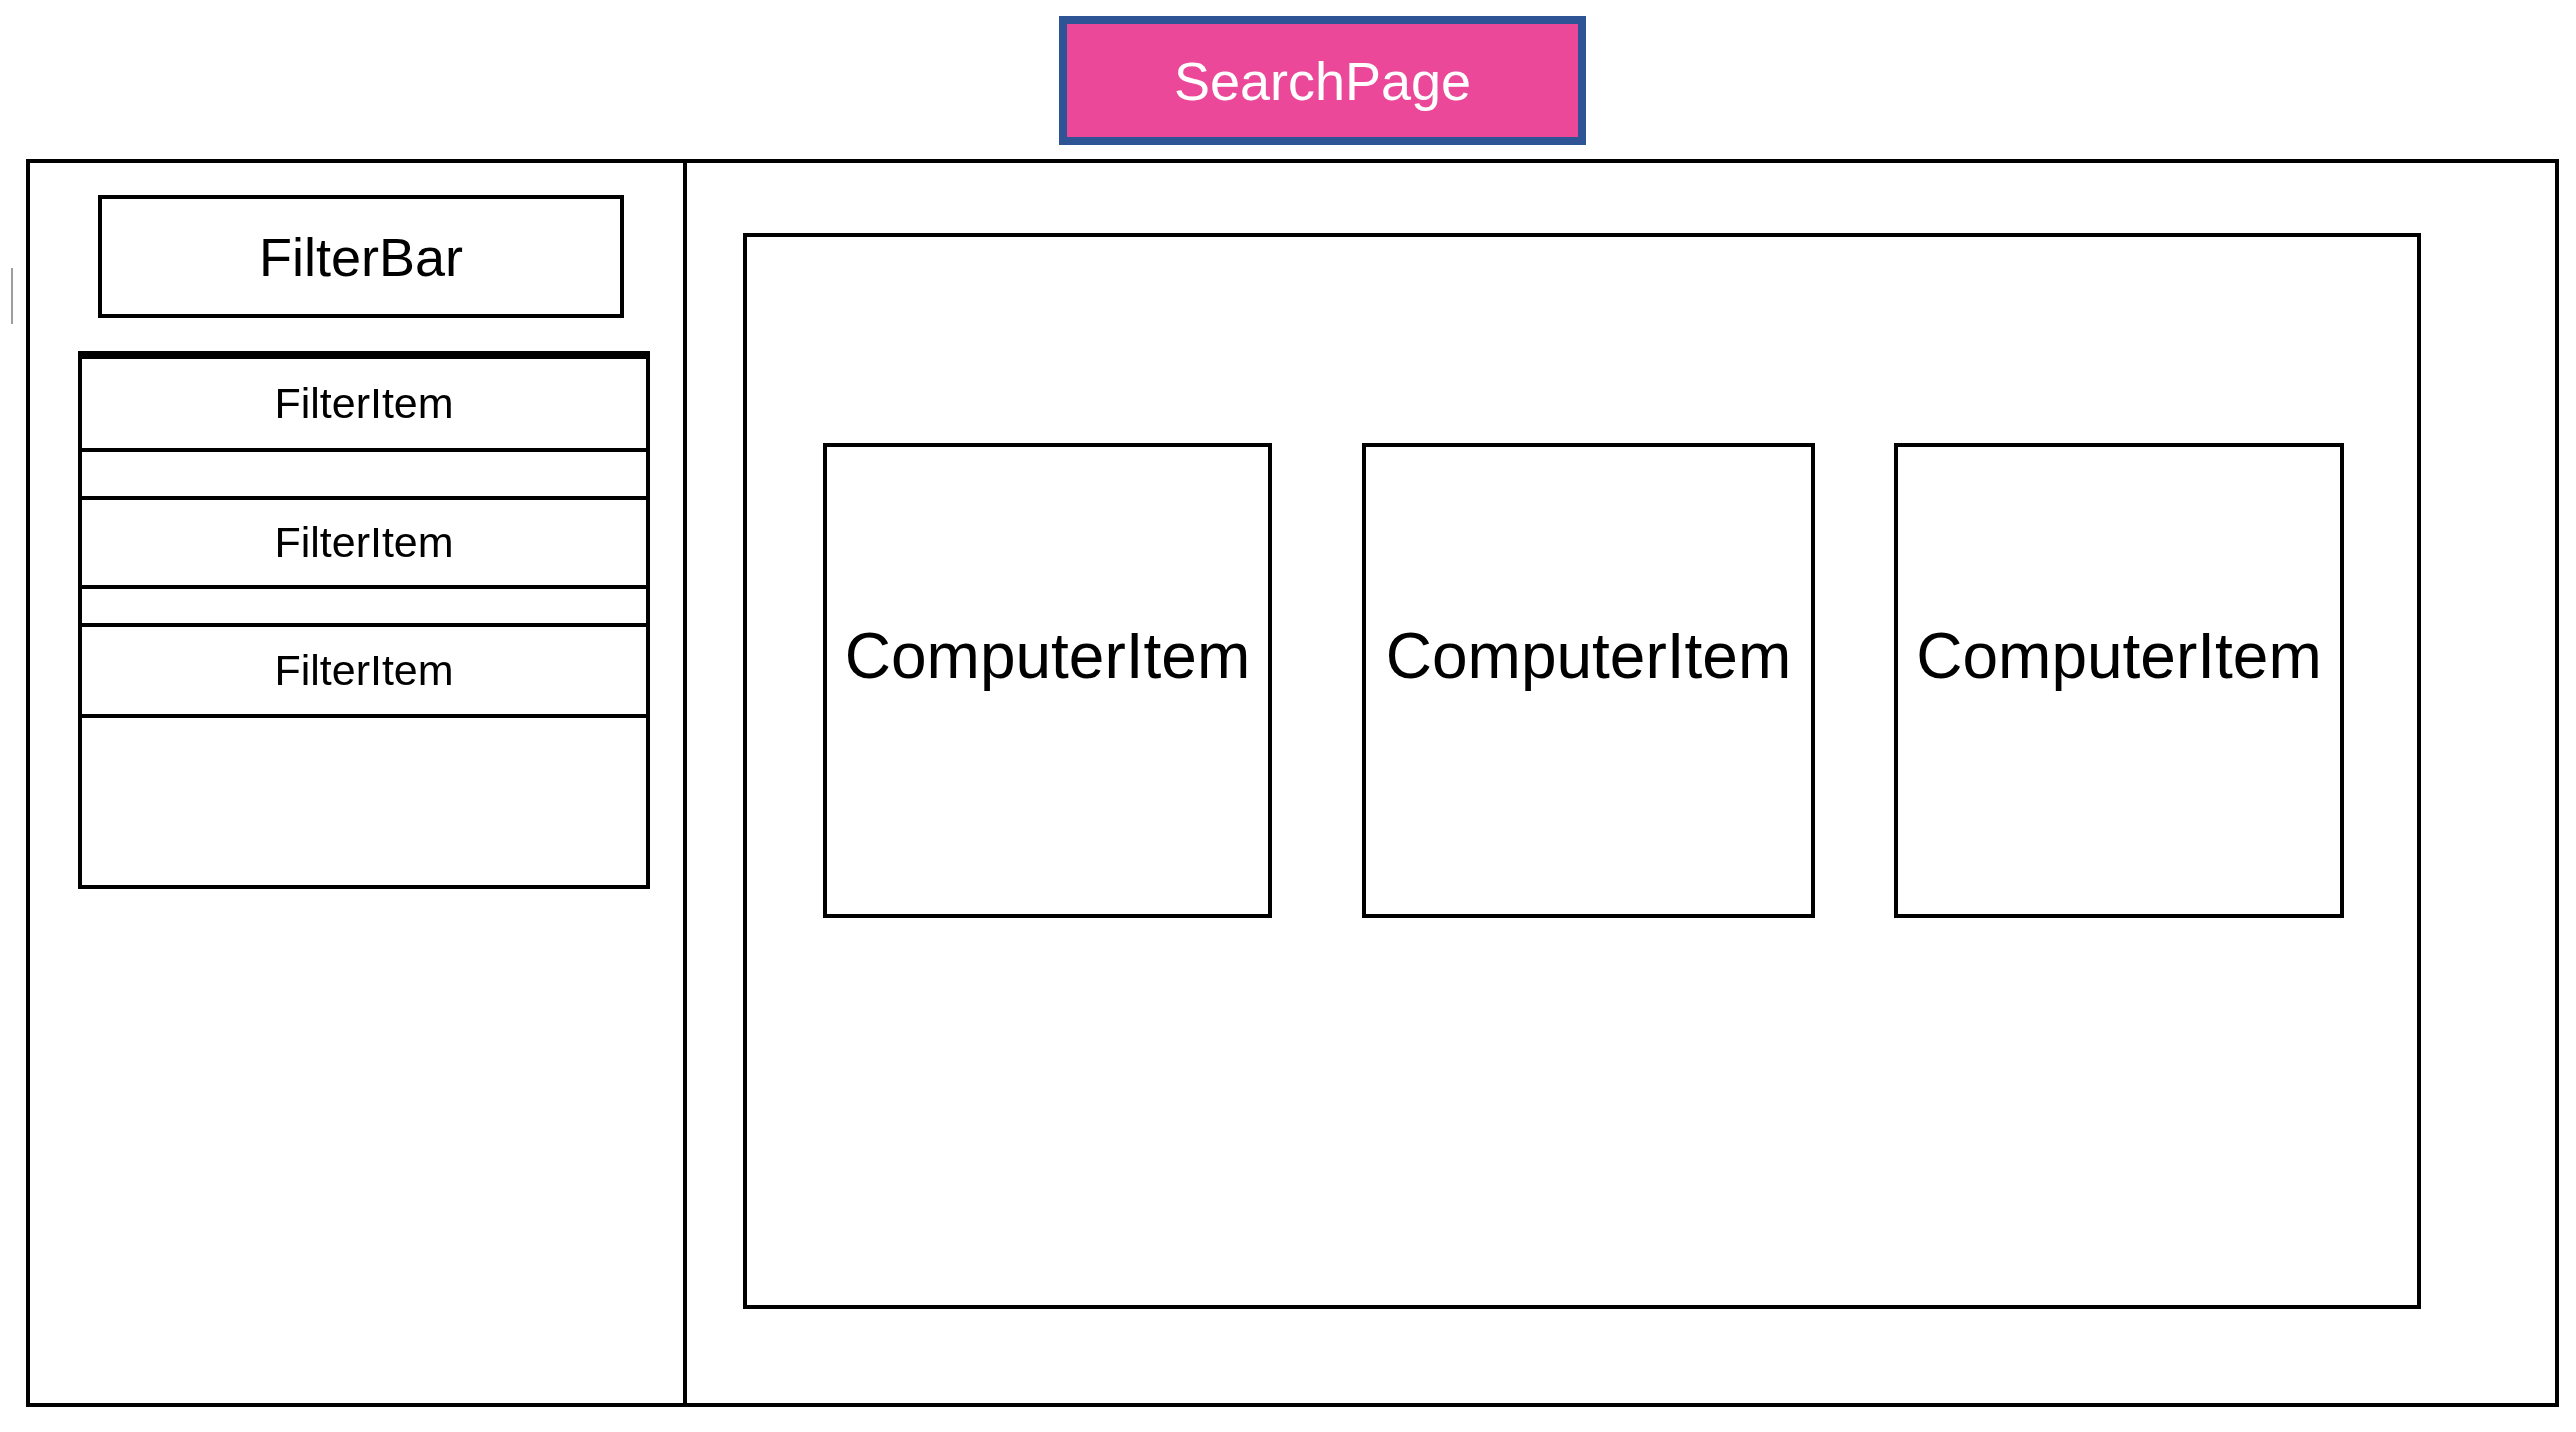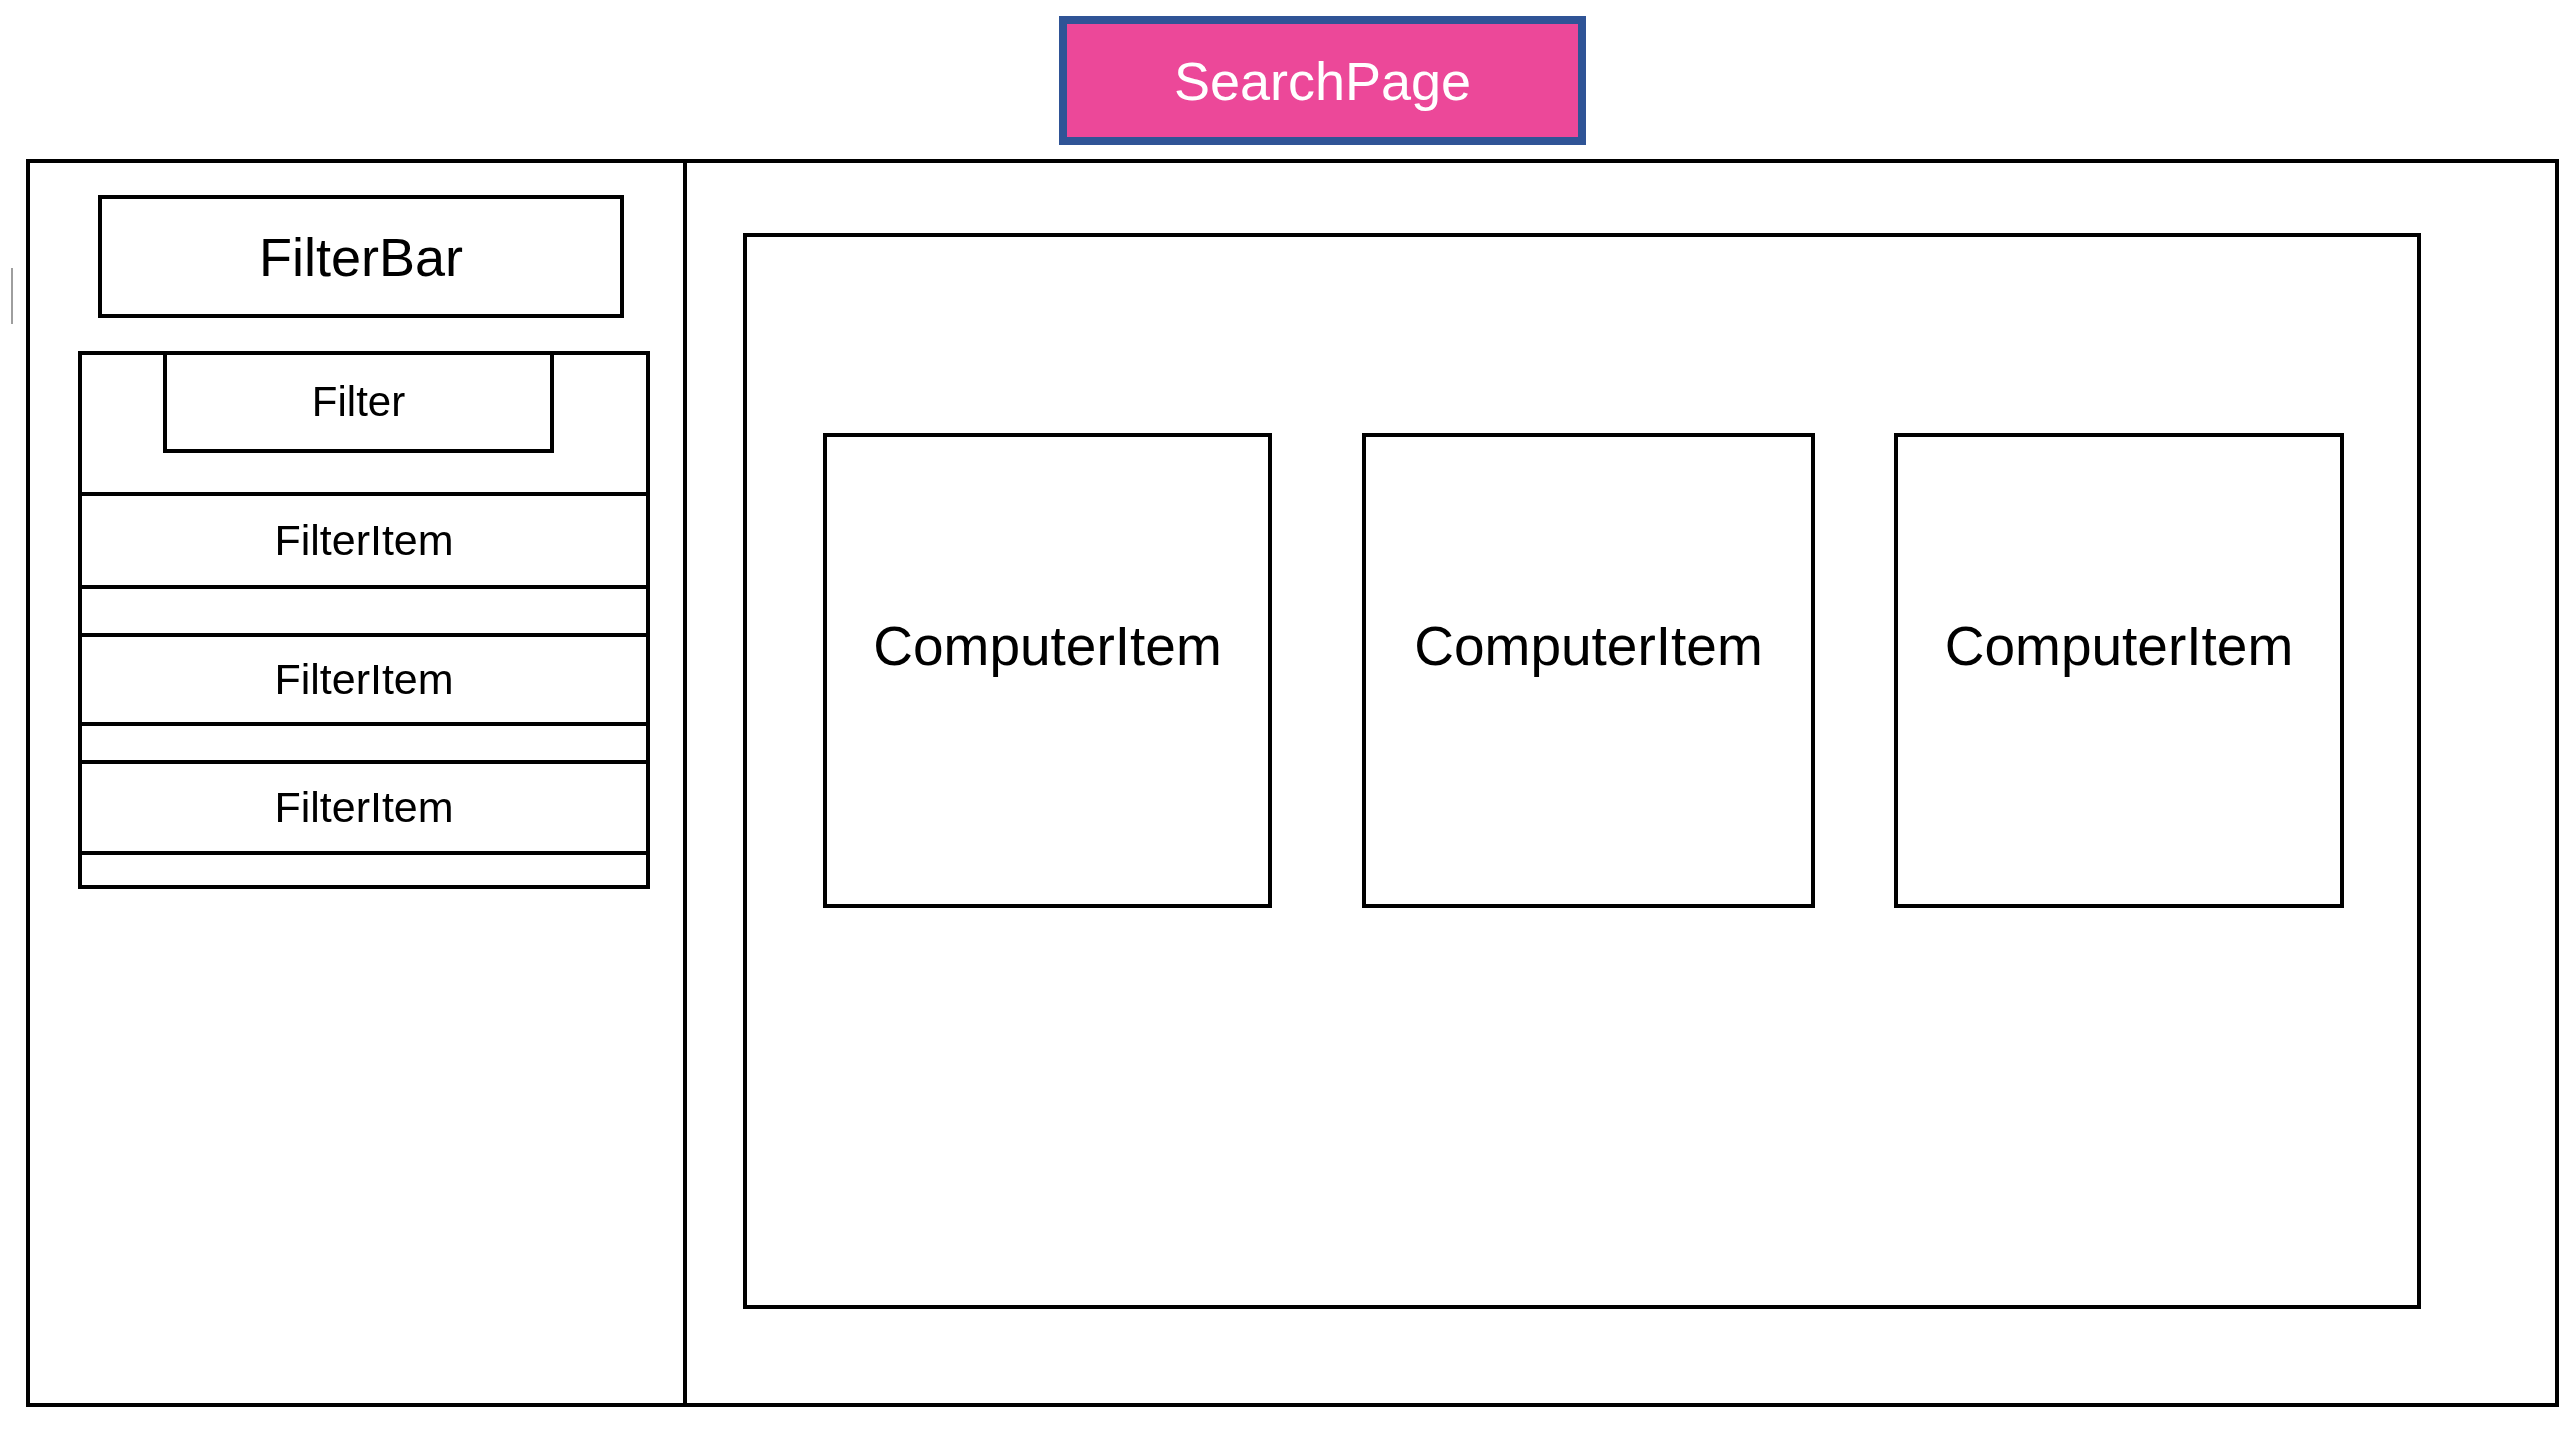--- a/index.html
+++ b/index.html
@@ -126,29 +126,29 @@
     box-sizing: border-box;
     border: 4px solid #000000;
   }
   .cl-title {
     padding-top: 30px;
     text-align: center;
     font-size: 56px;
   }
   .computer-item {
     position: absolute;
-    top: 196px;
+    top: 206px;
     height: 475px;
     box-sizing: border-box;
     border: 4px solid #000000;
     display: flex;
     align-items: center;
     justify-content: center;
     padding-bottom: 50px;
-    font-size: 55px;
+    font-size: 64px;
   }
   .computer-item.item-1 { left: 76px;   width: 449px; }
   .computer-item.item-2 { left: 615px;  width: 453px; }
   .computer-item.item-3 { left: 1147px; width: 450px; }
 
   .stray-mark {
     position: absolute;
     left: 11px;
     top: 268px;
     width: 2px;
@@ -168,25 +168,20 @@
   <div class="outer">
 
     <aside class="sidebar">
 
       <div class="filterbar-box">
         <span>FilterBar</span>
       </div>
 
       <div class="filter-panel">
 
-        <div class="fp-row row-filter-area">
-          <div class="filter-box">
-            <span>Filter</span>
-          </div>
-        </div>
 
         <div class="fp-row bordered row-item-1">
           <span>FilterItem</span>
         </div>
         <div class="fp-row bordered row-gap-1"></div>
 
         <div class="fp-row bordered row-item-2">
           <span>FilterItem</span>
         </div>
         <div class="fp-row bordered row-gap-2"></div>

